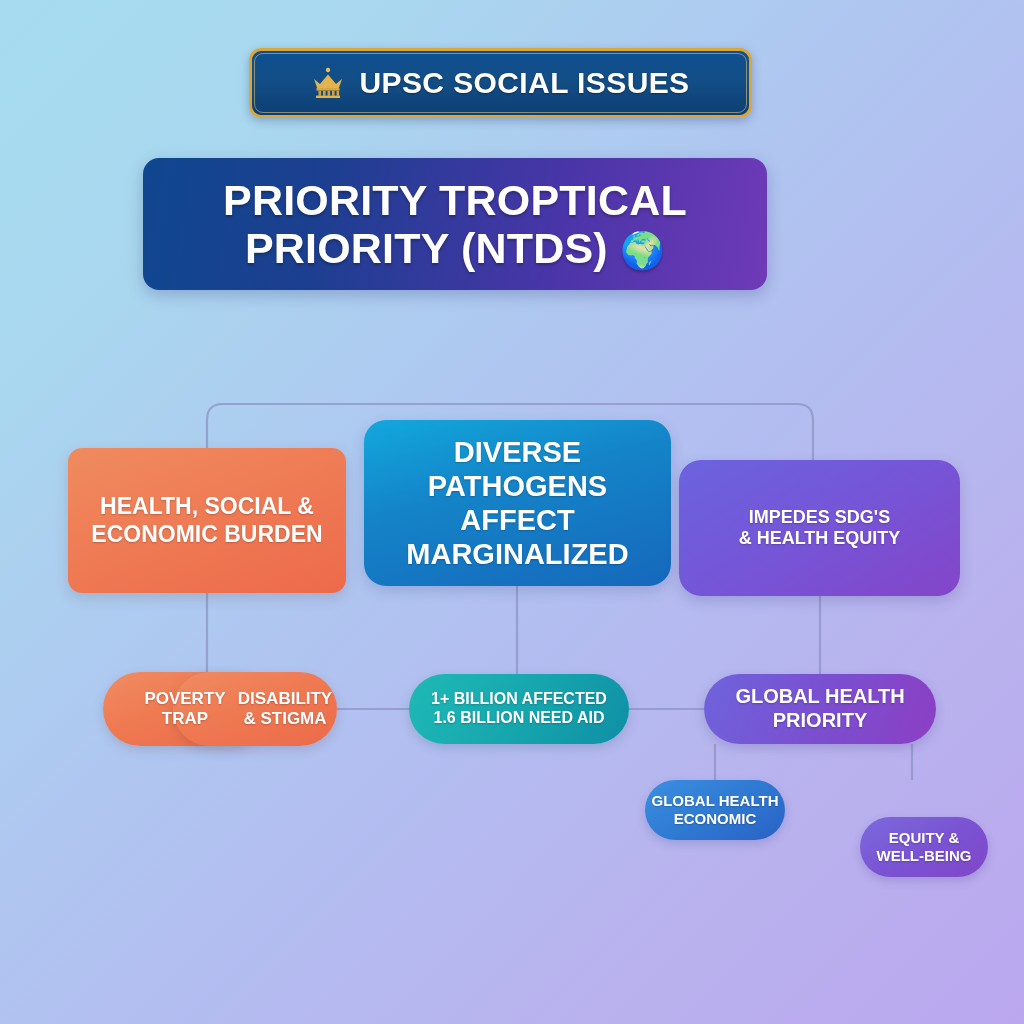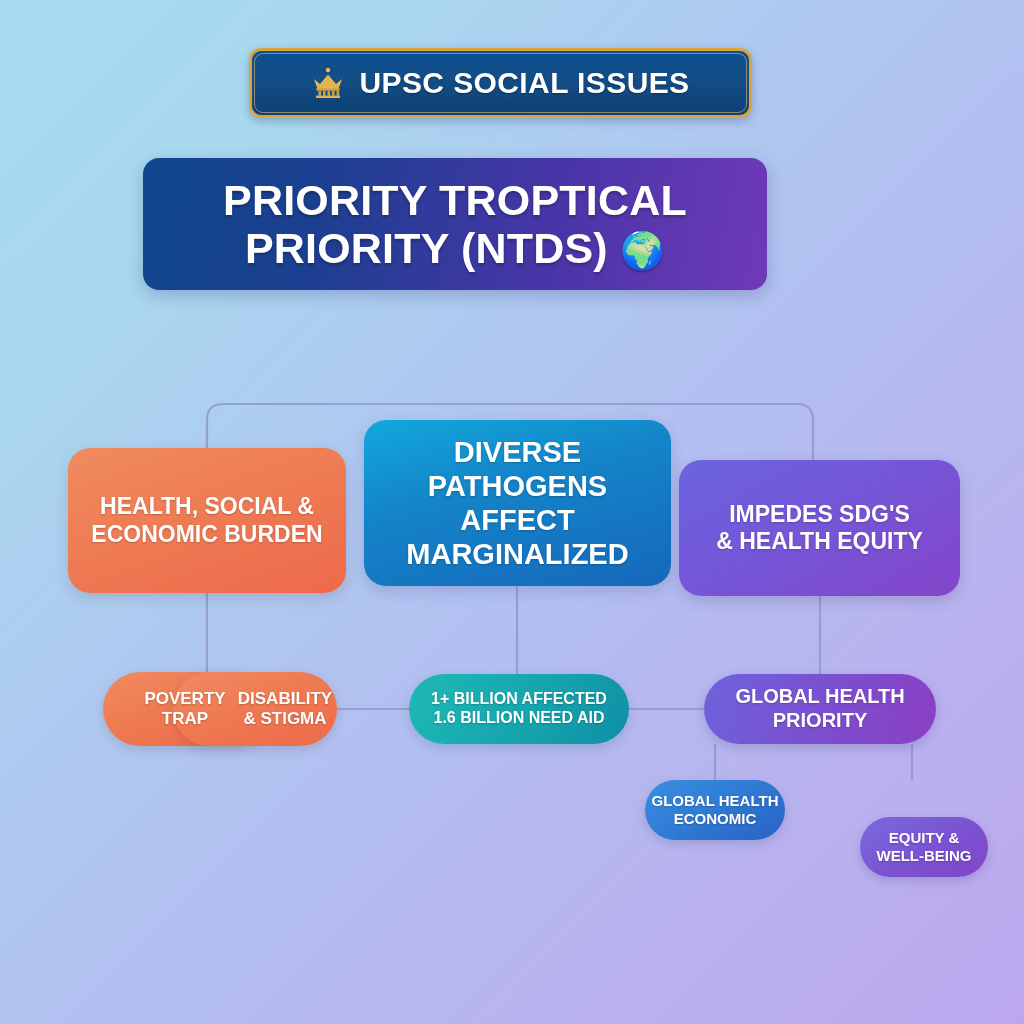--- a/index.html
+++ b/index.html
@@ -109,38 +109,38 @@
     text-align: center;
     line-height: 1.18;
     box-sizing: border-box;
     text-shadow: 0 1px 2px rgba(0,0,0,.22);
   }
 
   
   .card-l {
     left: 68px; top: 448px;
     width: 278px; height: 145px;
-    border-radius: 22px;
+    border-radius: 14px;
     font-size: 23px;
     background: linear-gradient(160deg, #f08b5e 0%, #ef7f57 35%, #ed6a4a 100%);
     box-shadow: 0 5px 14px rgba(90,60,60,.18);
   }
   .card-m {
     left: 364px; top: 420px;
     width: 307px; height: 166px;
     border-radius: 22px;
     font-size: 29px;
     background: linear-gradient(165deg, #12a8dd 0%, #1484c8 40%, #1668bc 100%);
     box-shadow: 0 5px 14px rgba(40,70,120,.2);
   }
   .card-r {
     left: 679px; top: 460px;
     width: 281px; height: 136px;
     border-radius: 22px;
-    font-size: 23px;
+    font-size: 18px;
     background: linear-gradient(150deg, #6b63df 0%, #7457d8 45%, #8445c9 100%);
     box-shadow: 0 5px 14px rgba(60,50,120,.2);
   }
 
   
   .pill-orange-wrap {
     position: absolute;
     left: 103px; top: 672px;
     width: 234px; height: 74px;
     z-index: 2;

